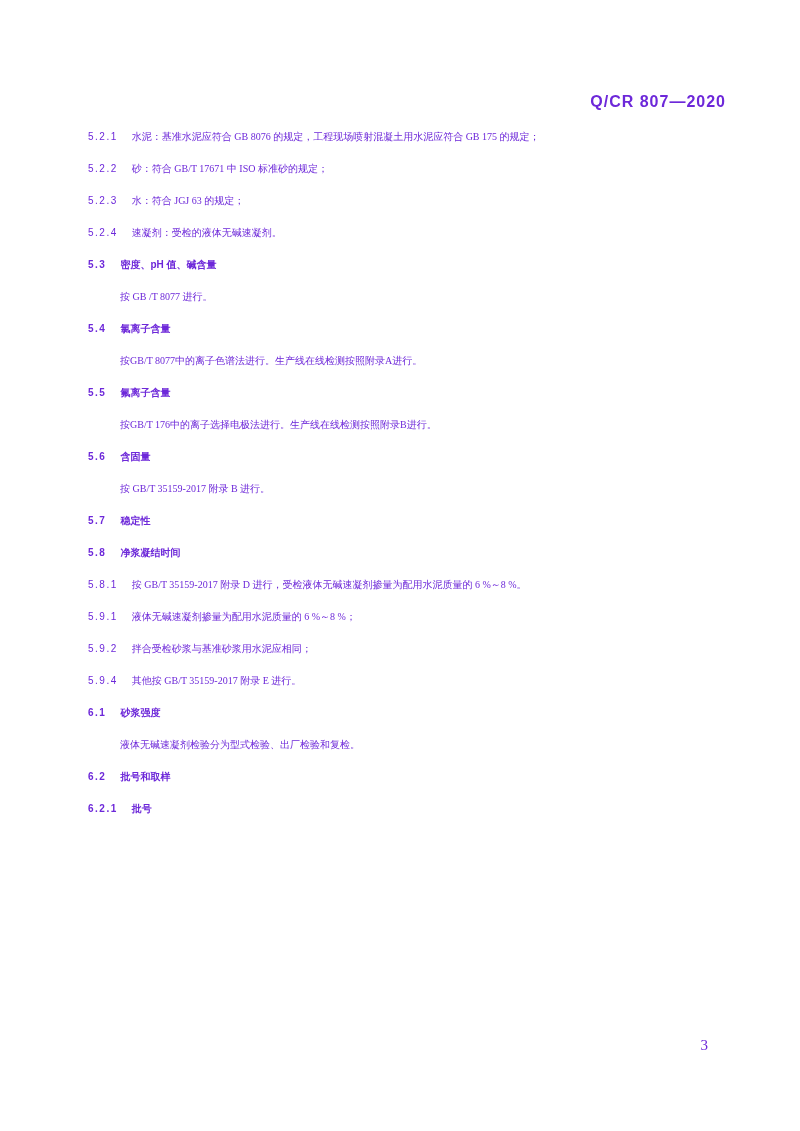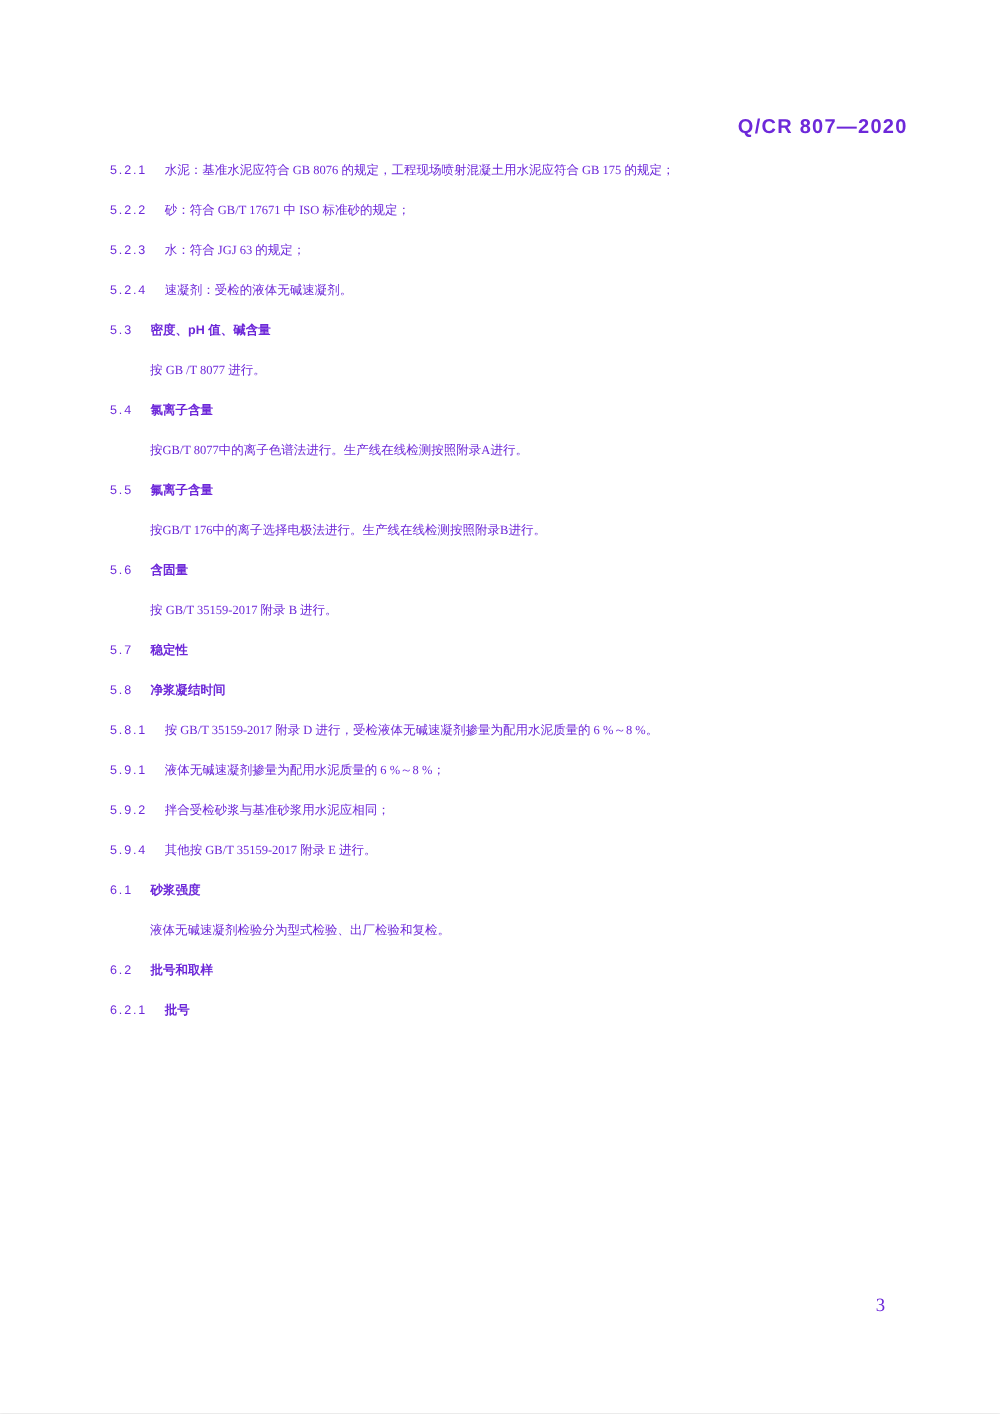--- a/index.html
+++ b/index.html
@@ -37,21 +37,21 @@
   }
   .line .num {
     font-family: "Liberation Sans", "DejaVu Sans", sans-serif;
     letter-spacing: 1.5px;
     margin-right: 14px;
   }
   .line.heading, .line.chapter {
     font-weight: bold;
     font-family: "Liberation Sans", "DejaVu Sans", sans-serif;
   }
-  .line.heading .num, .line.chapter .num { font-weight: normal; text-align: center; }
+  .line.heading .num, .line.chapter .num { font-weight: bold; text-align: center; }
   .line.para { padding-left: 32px; }
   .line.chapter { margin-top: 10px; }
   .line.chapter + .line.heading { margin-top: 10px; }
   .footer {
     position: absolute;
     top: 1036px;
     right: 92px;
     font-size: 15px;
     line-height: 18px;
   }

